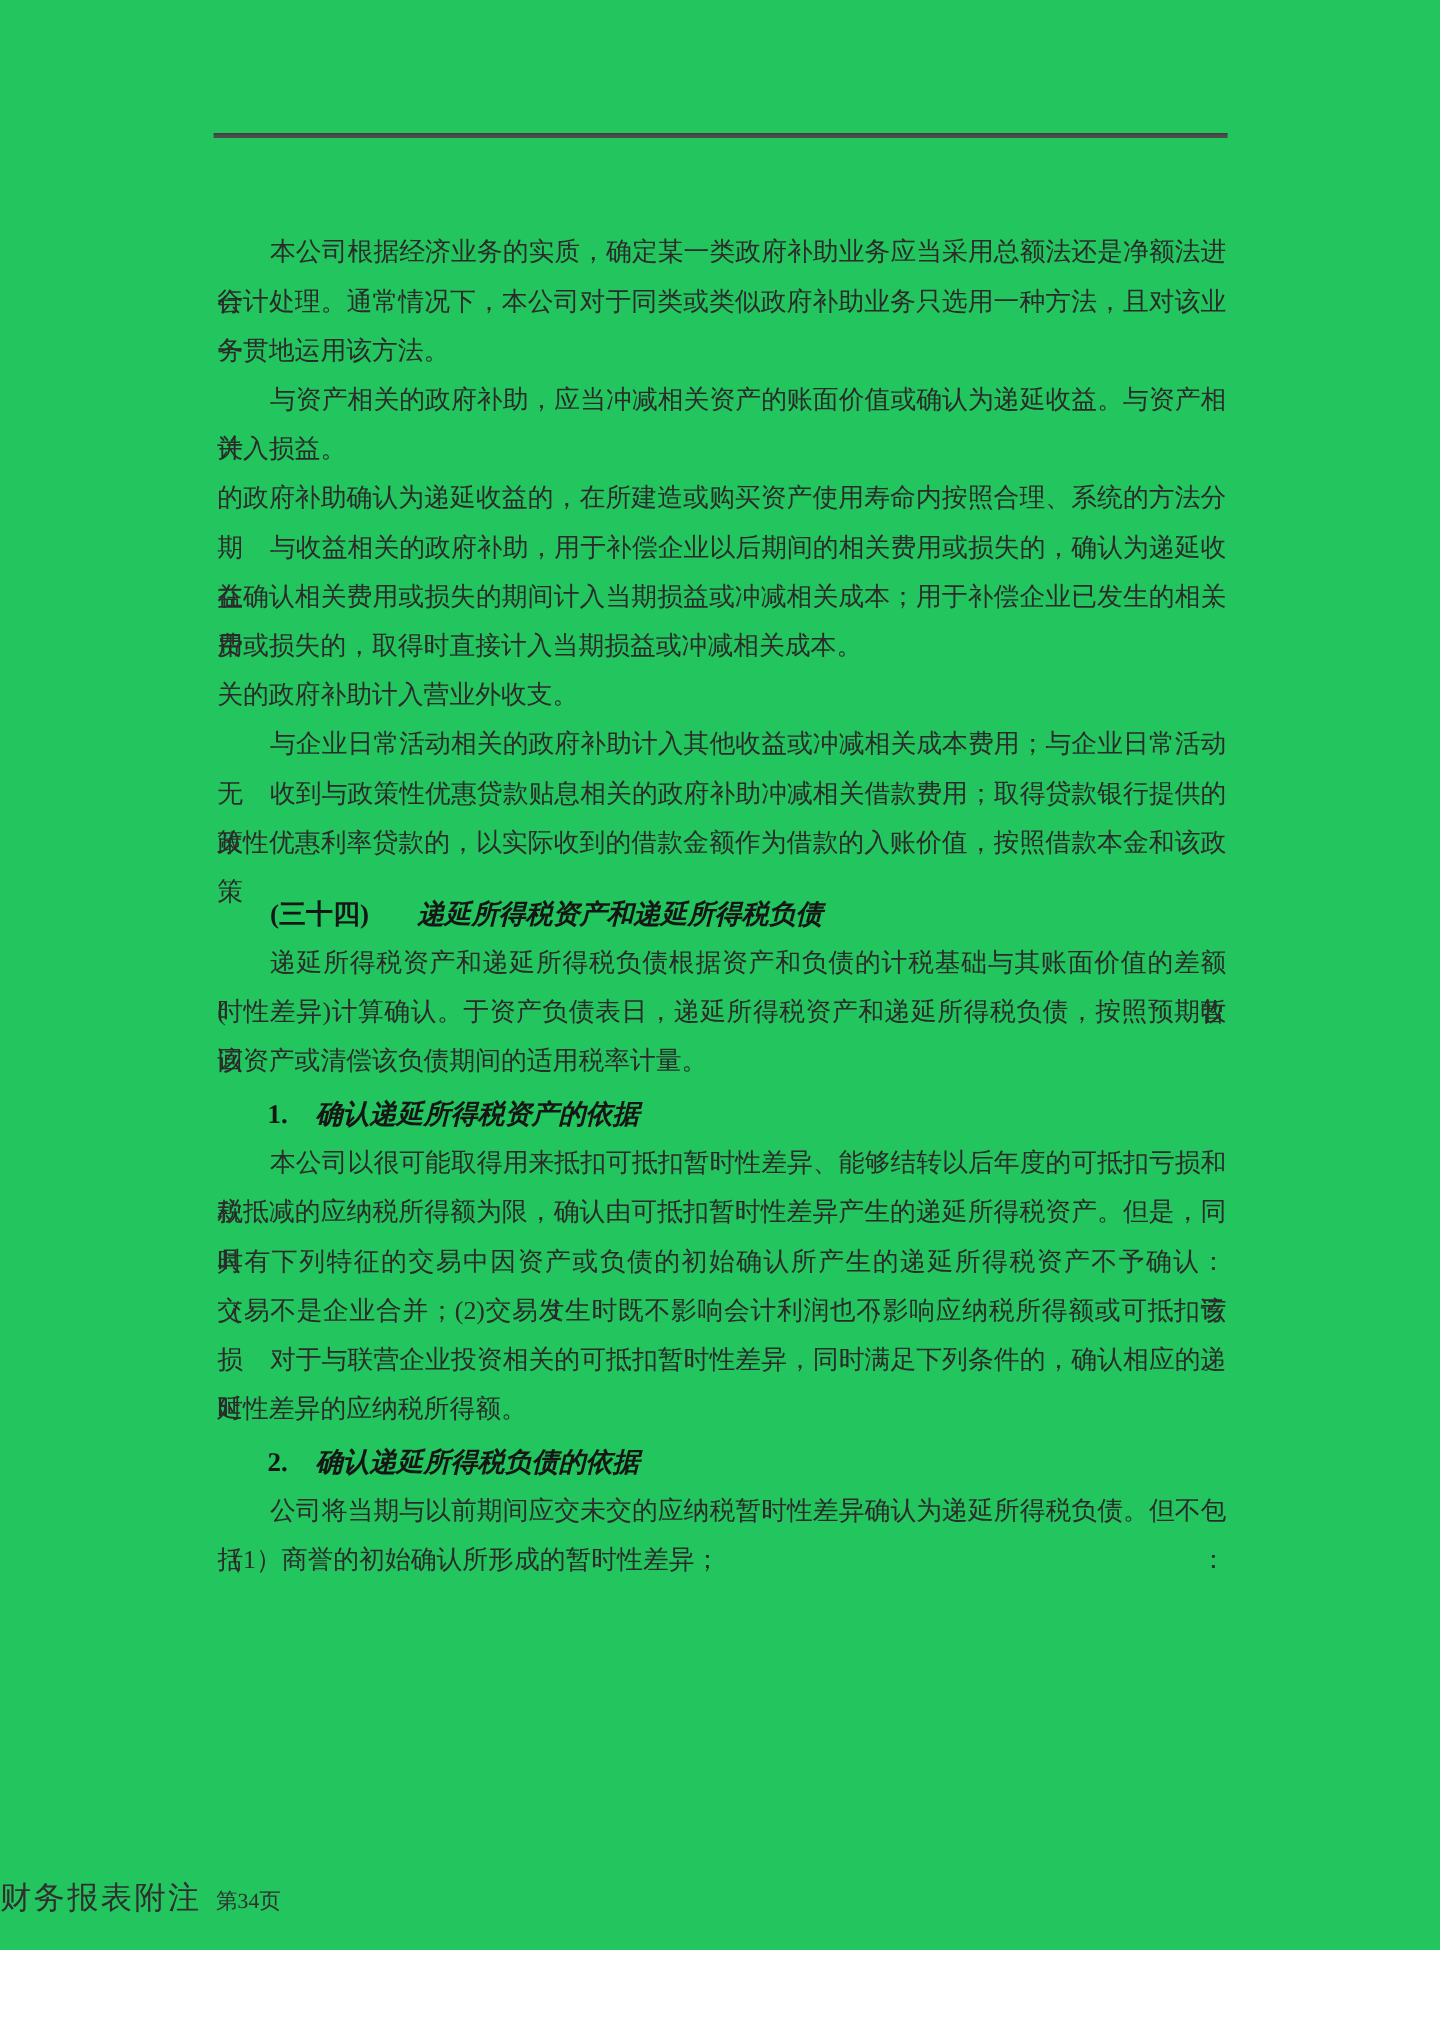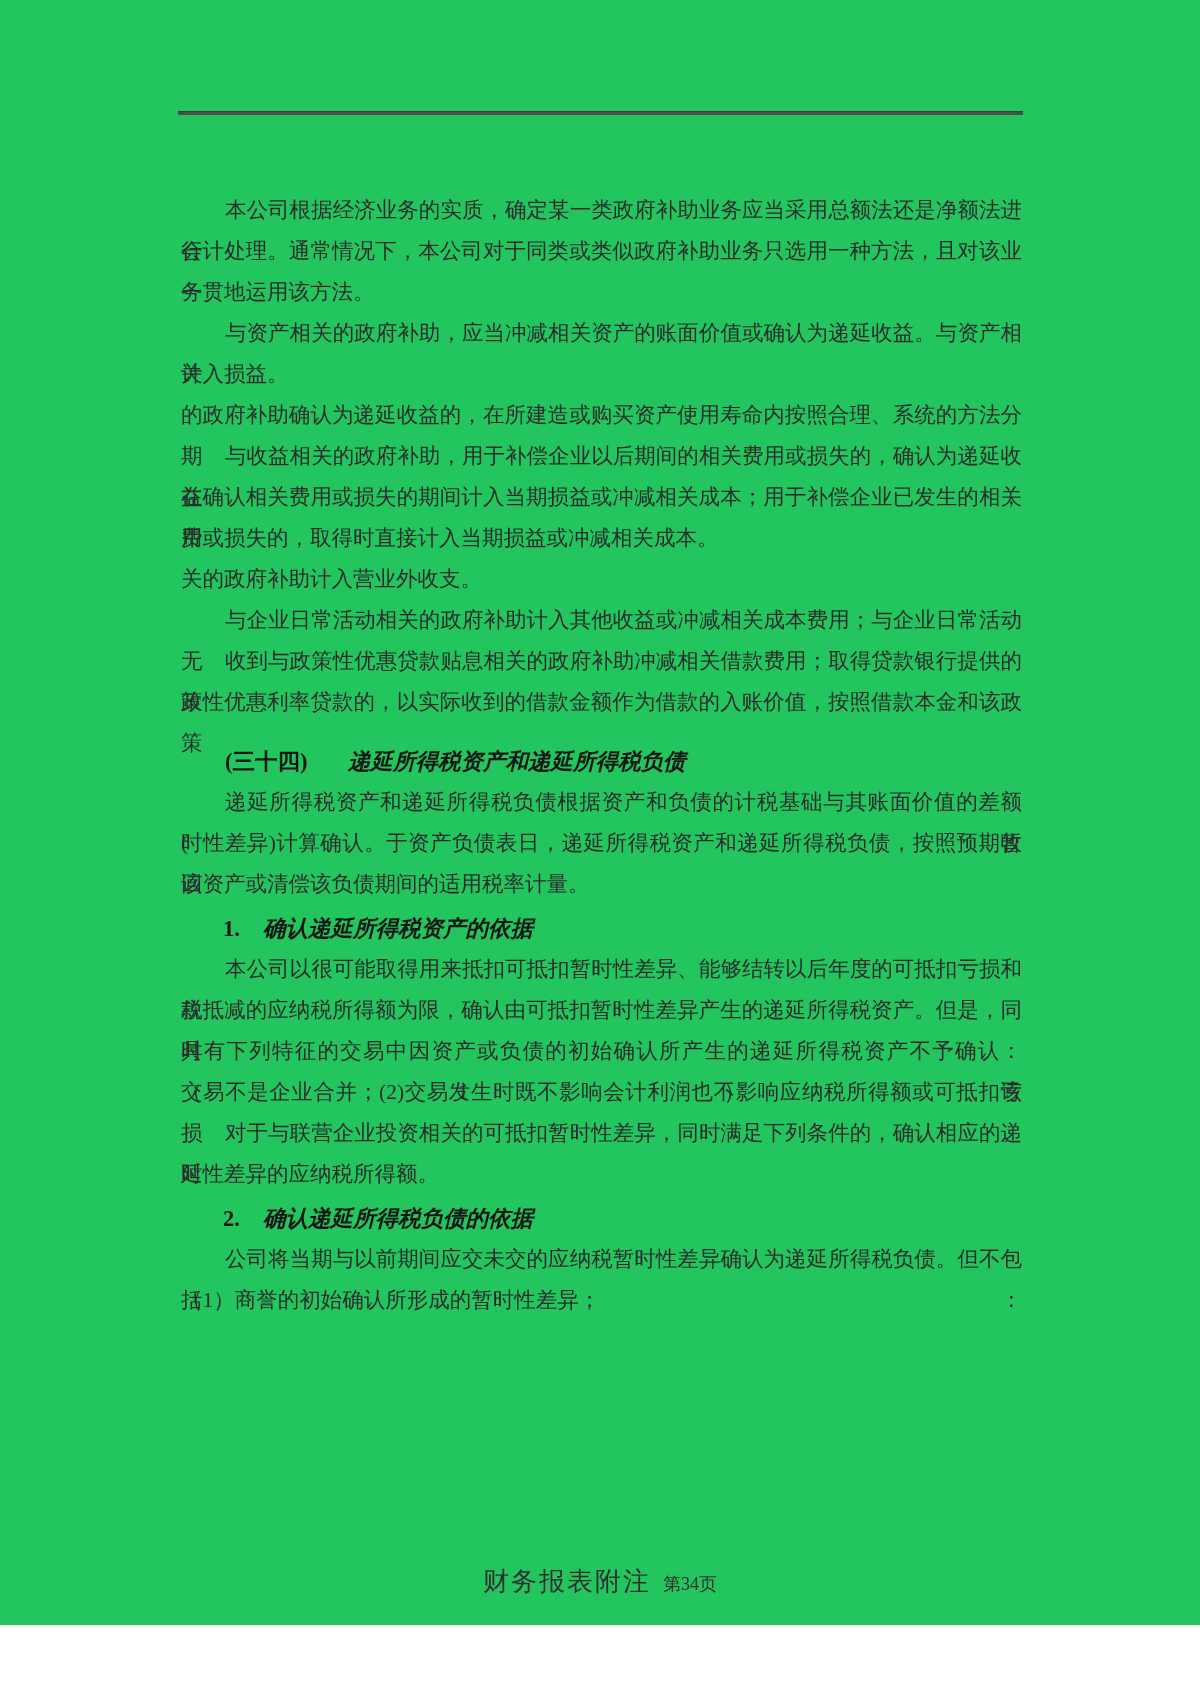--- a/index.html
+++ b/index.html
@@ -75,21 +75,21 @@
     position: absolute;
     left: 82px;
     top: 0;
     font-style: italic;
   }
   .footer {
     position: absolute;
     left: 0;
     top: 1566px;
     width: 100%;
-    text-align: center;
+    text-align: left;
     color: #2f2f2f;
     line-height: 1.25;
   }
   .footer-title {
     font-size: 26px;
     letter-spacing: 2px;
   }
   .footer-page {
     font-size: 18px;
     margin-left: 12px;

